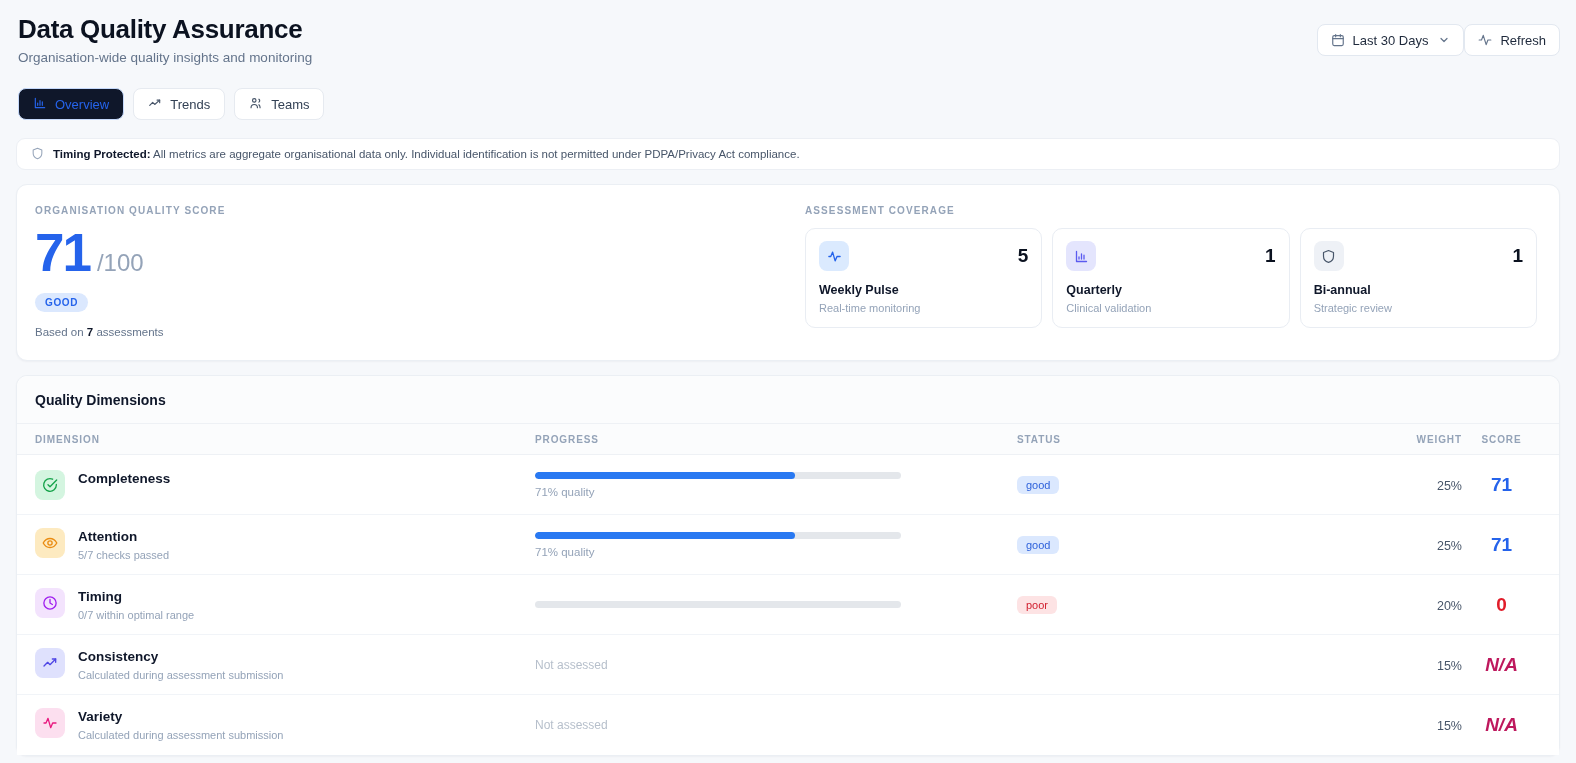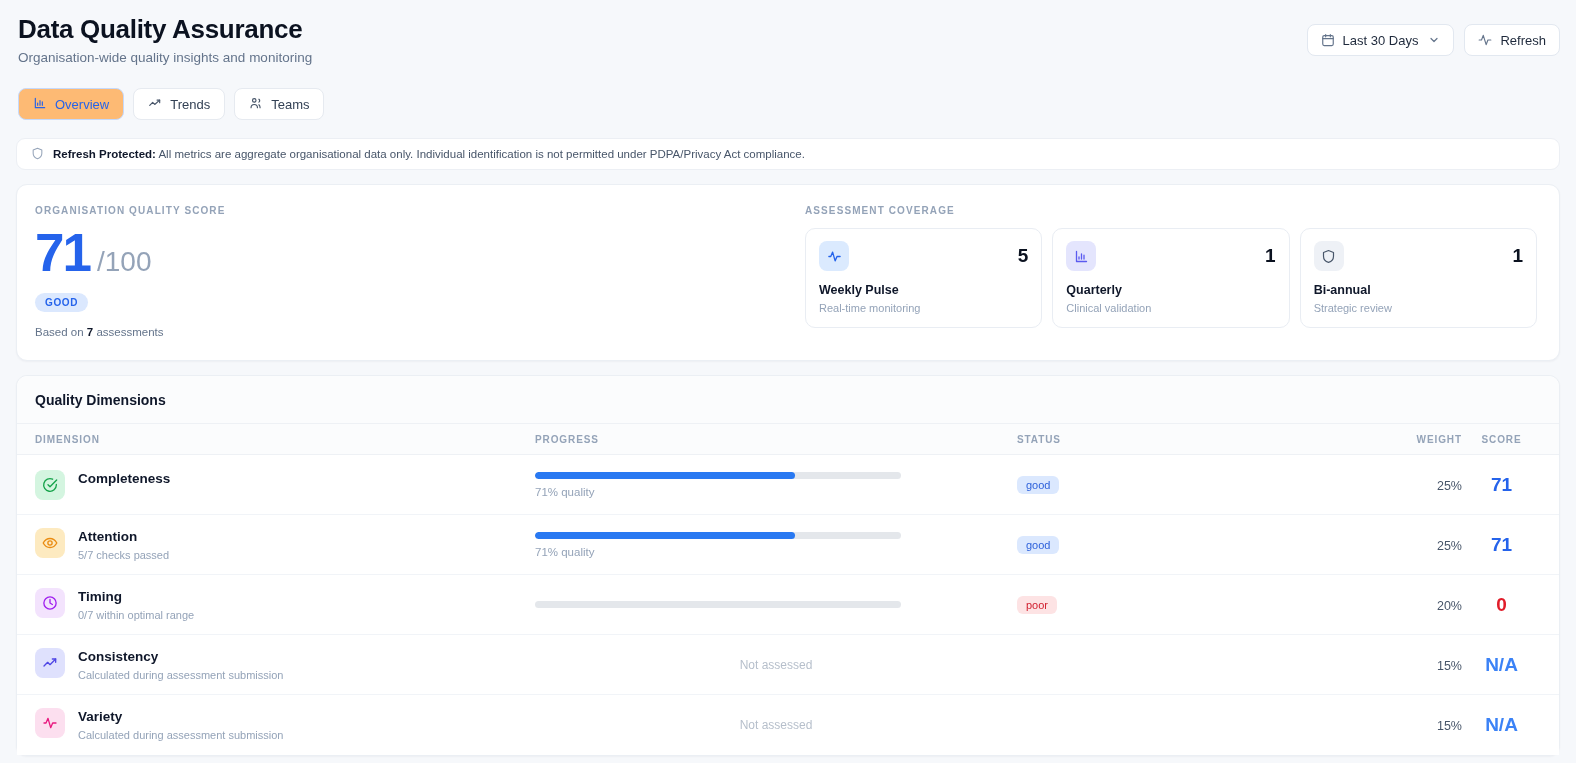--- a/index.html
+++ b/index.html
@@ -29,21 +29,21 @@
     color: #0b1220;
     line-height: 26px;
   }
   .page-subtitle {
     font-size: 13.5px;
     color: #64748b;
     margin-top: 8px;
     line-height: 16px;
   }
 
-  .header-actions { display: flex; gap: 10px; align-items: center; margin-top: 8px; }
+  .header-actions { display: flex; align-items: center; margin-top: 8px; }
   .hbtn {
     display: inline-flex;
     align-items: center;
     gap: 8px;
     height: 32px;
     padding: 0 13px;
     background: #ffffff;
     border: 1px solid #e2e8f0;
     border-radius: 8px;
     font-size: 13px;
@@ -64,21 +64,21 @@
     padding: 0 14px;
     border-radius: 8px;
     font-size: 13px;
     cursor: pointer;
     background: #ffffff;
     border: 1px solid #e6eaf0;
     color: #334155;
     white-space: nowrap;
   }
   .tab.active {
-    background: #fdba74;
+    background: #0f172a;
     border-color: #c5d9fb;
     color: #2563eb;
   }
 
   
   .privacy {
     margin-top: 18px;
     background: #ffffff;
     border: 1px solid #eceff4;
     border-radius: 9px;
@@ -113,21 +113,21 @@
     text-transform: uppercase;
   }
   .score-line { display: flex; align-items: baseline; margin-top: 10px; }
   .score-value {
     font-size: 53px;
     font-weight: bold;
     color: #2563eb;
     line-height: 54px;
     letter-spacing: -2px;
   }
-  .score-max { font-size: 28px; color: #94a3b8; margin-left: 7px; }
+  .score-max { font-size: 24px; color: #94a3b8; margin-left: 7px; }
   .badge-good {
     display: inline-block;
     margin-top: 13px;
     background: #dbe8fe;
     color: #2563eb;
     font-size: 10px;
     font-weight: bold;
     letter-spacing: 0.6px;
     padding: 4px 10px;
     border-radius: 10px;
@@ -205,36 +205,36 @@
 
   .bar-track {
     width: 366px;
     height: 7px;
     background: #e4e7eb;
     border-radius: 4px;
     overflow: hidden;
   }
   .bar-fill { height: 100%; background: #2979f2; border-radius: 4px; }
   .bar-label { font-size: 11.5px; color: #94a3b8; margin-top: 7px; }
-  .not-assessed { font-size: 12px; color: #b6bfcb; text-align: center; }
+  .not-assessed { font-size: 12px; color: #b6bfcb; }
 
   .pill {
     display: inline-block;
     font-size: 11px;
     padding: 3px 9px;
     border-radius: 6px;
   }
   .pill.good { background: #dbe8fe; color: #2f62db; }
   .pill.poor { background: #fde3e4; color: #d12030; }
 
   .weight-val { font-size: 12.5px; color: #475569; }
   .score-num { font-size: 19px; font-weight: bold; }
   .score-num.blue { color: #2563eb; }
   .score-num.red  { color: #e11d2a; }
-  .score-num.na   { color: #3b82f6; }
+  .score-num.na   { color: #be185d; font-style: italic; }
 </style>
 </head>
 <body>
 
 <div class="page">
 
   <div class="header-row">
     <div>
       <div class="page-title">Data Quality Assurance</div>
       <div class="page-subtitle">Organisation-wide quality insights and monitoring</div>
@@ -295,21 +295,21 @@
       <span>Teams</span>
     </div>
   </div>
 
   <div class="privacy">
     <span>
       <svg width="13" height="13" viewBox="0 0 24 24" fill="none" stroke="#94a3b8" stroke-width="1.9" stroke-linejoin="round">
           <path d="M12 2.5l8 3v6c0 5-3.4 8.6-8 10-4.6-1.4-8-5-8-10v-6z"></path>
         </svg>
     </span>
-    <span><b>Refresh Protected:</b><span> All metrics are aggregate organisational data only. Individual identification is not permitted under PDPA/Privacy Act compliance.</span></span>
+    <span><b>Timing Protected:</b><span> All metrics are aggregate organisational data only. Individual identification is not permitted under PDPA/Privacy Act compliance.</span></span>
   </div>
 
   <div class="card score-card">
     <div class="score-left">
       <div class="section-label">ORGANISATION QUALITY SCORE</div>
       <div class="score-line">
         <span class="score-value">71</span>
         <span class="score-max">/100</span>
       </div>
       <div class="badge-good">GOOD</div>

